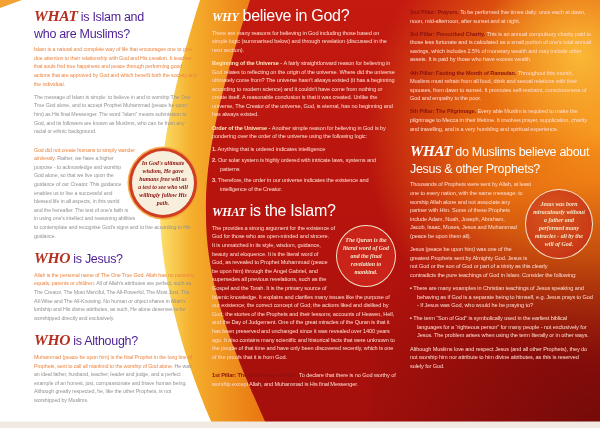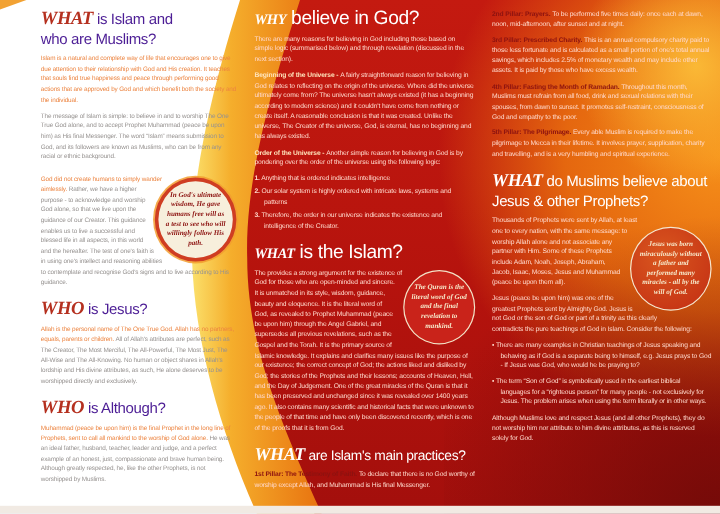--- a/index.html
+++ b/index.html
@@ -123,21 +123,20 @@
         <p class="blk listitem"><span class="t-nm">3.</span><span class="t-bd"> Therefore, the order in our universe indicates the existence and intelligence of the Creator.</span></p>
       </div>
       <div class="sec">
         <div class="hd h2"><span class="h-s">WHAT</span><span class="h-r"> is the </span><span class="h-b">Islam</span><span class="h-r">?</span></div>
         <div class="callout co-red">
           <div class="callout-text">The Quran is the literal word of God and the final revelation to mankind.</div>
         </div>
         <p class="blk "><span class="t-bd">The provides a strong argument for the existence of God for those who are open-minded and sincere. It is unmatched in its style, wisdom, guidance, beauty and eloquence. It is the literal word of God, as revealed to Prophet Muhammad (peace be upon him) through the Angel Gabriel, and supersedes all previous revelations, such as the Gospel and the Torah. It is the primary source of Islamic knowledge. It explains and clarifies many issues like the purpose of our existence; the correct concept of God; the actions liked and disliked by God; the stories of the Prophets and their lessons; accounts of Heaven, Hell, and the Day of Judgement. One of the great miracles of the Quran is that it has been preserved and unchanged since it was revealed over 1400 years ago. It also contains many scientific and historical facts that were unknown to the people of that time and have only been discovered recently, which is one of the proofs that it is from God.</span></p>
       </div>
       <div class="sec">
-        <div class="hd h3"><span class="h-s">WHAT</span><span class="h-r"> are Islam's </span><span class="h-b">main practices</span><span class="h-r">?</span></div>
         <p class="blk "><span class="t-rd">1st Pillar: The Testimony of Faith. </span><span class="t-bd">To declare that there is no God worthy of worship except Allah, and Muhammad is His final Messenger.</span></p>
       </div>
     </div>
   <div class="panel panel-right">
       <div class="sec">
         <p class="blk "><span class="t-rd">2nd Pillar: Prayers. </span><span class="t-bd">To be performed five times daily: once each at dawn, noon, mid-afternoon, after sunset and at night.</span></p>
         <p class="blk "><span class="t-rd">3rd Pillar: Prescribed Charity. </span><span class="t-bd">This is an annual compulsory charity paid to those less fortunate and is calculated as a small portion of one's total annual savings, which includes 2.5% of monetary wealth and may include other assets. It is paid by those who have excess wealth.</span></p>
         <p class="blk "><span class="t-rd">4th Pillar: Fasting the Month of Ramadan. </span><span class="t-bd">Throughout this month, Muslims must refrain from all food, drink and sexual relations with their spouses, from dawn to sunset. It promotes self-restraint, consciousness of God and empathy to the poor.</span></p>
         <p class="blk "><span class="t-rd">5th Pillar: The Pilgrimage. </span><span class="t-bd">Every able Muslim is required to make the pilgrimage to Mecca in their lifetime. It involves prayer, supplication, charity and travelling, and is a very humbling and spiritual experience.</span></p>
       </div>

